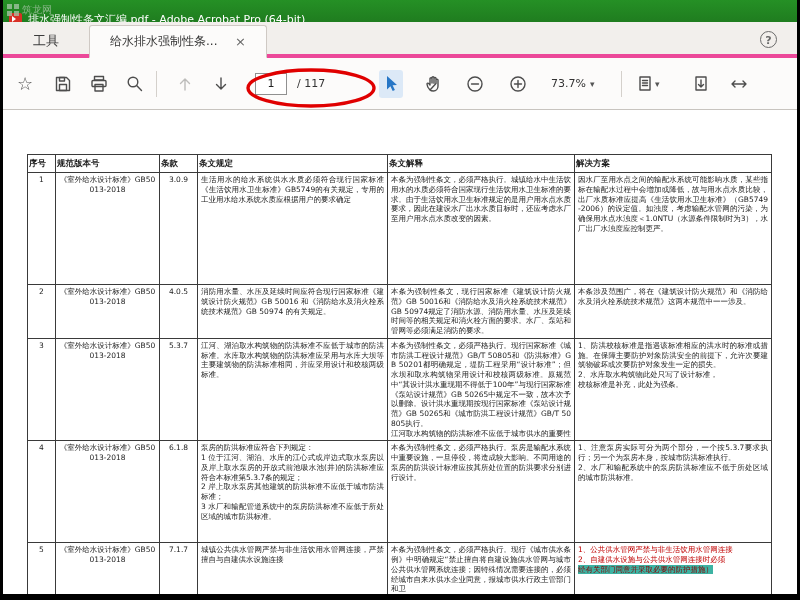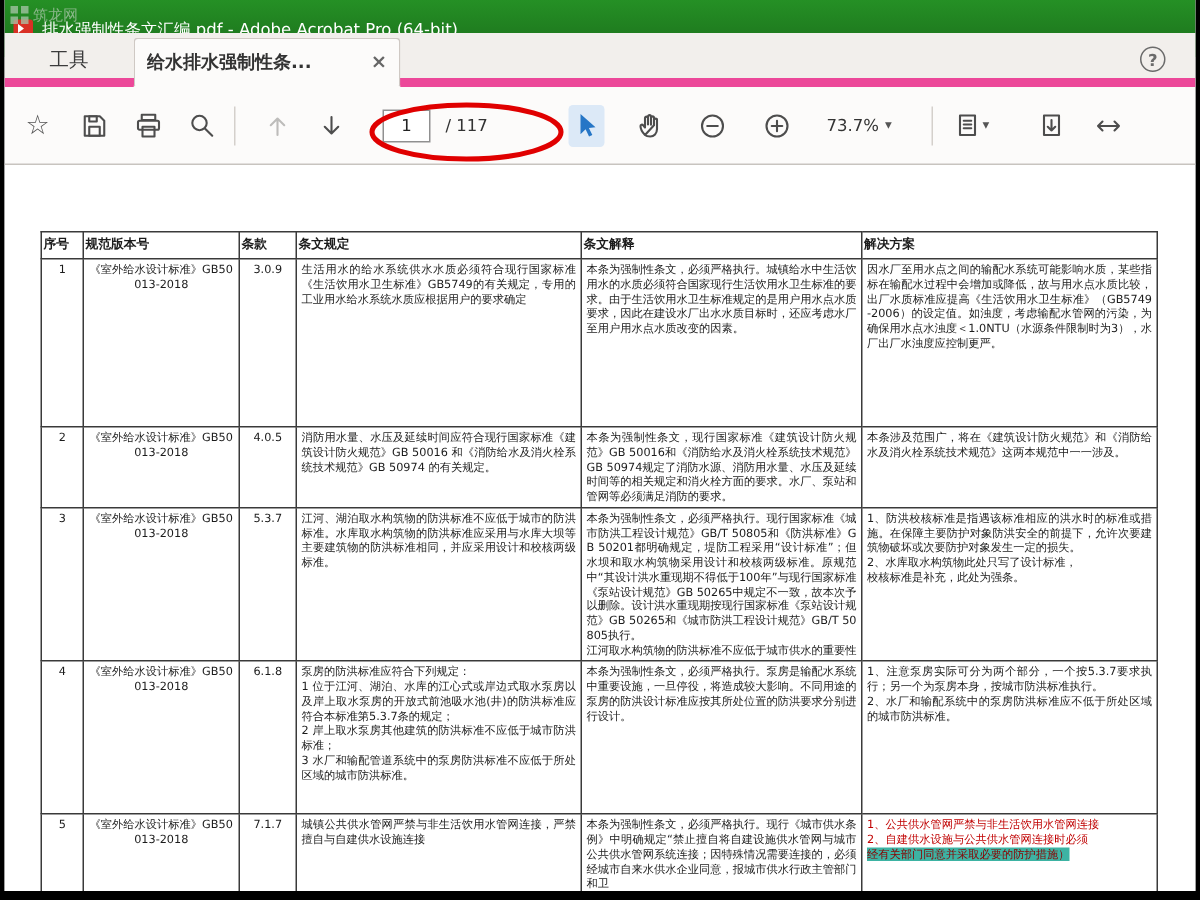--- a/index.html
+++ b/index.html
@@ -11,26 +11,26 @@
     background:linear-gradient(#259025,#1b6e1b);display:flex;align-items:center;
     padding:0 6px;box-sizing:border-box;}
   .titlebar .appicon{width:13px;height:13px;background:#d93025;border-radius:2px;margin-right:6px;
     display:inline-block;position:relative;}
   .titlebar .appicon:after{content:"";position:absolute;left:3px;top:3px;border-left:4px solid #fff;
     border-top:3px solid transparent;border-bottom:3px solid transparent;}
   .titlebar .title{color:#fff;font-size:11px;white-space:nowrap;}
 
   
   .tabbar{position:absolute;left:0;top:22px;width:100%;height:36px;background:#f2efec;
-    border-bottom:6px solid #ec4899;box-sizing:border-box;}
+    border-bottom:4px solid #ec4899;box-sizing:border-box;}
   .tab-tools{position:absolute;left:8px;top:3px;width:70px;height:32px;line-height:32px;
     text-align:center;font-size:13px;color:#3b3b3b;}
   .tab-doc{position:absolute;left:86px;top:3px;width:178px;height:33px;background:#fcfbfa;
     border:1px solid #cfc9c4;border-bottom:1px solid #fcfbfa;border-radius:3px 3px 0 0;
-    display:flex;align-items:center;padding:0 8px;box-sizing:border-box;font-size:12px;color:#333;z-index:2;font-weight:bold;}
+    display:flex;align-items:center;padding:0 20px;box-sizing:border-box;font-size:12px;color:#333;z-index:2;}
   .tab-doc .tab-label{flex:1;white-space:nowrap;overflow:hidden;}
   .tab-doc .tab-close{color:#666;font-size:13px;margin-left:6px;cursor:default;}
   .help-btn{position:absolute;right:20px;top:9px;width:17px;height:17px;border:1.5px solid #6b6b6b;
     border-radius:50%;color:#6b6b6b;font-size:11px;font-weight:bold;text-align:center;line-height:17px;box-sizing:border-box;}
 
   
   .toolbar{position:absolute;left:0;top:58px;width:100%;height:52px;background:#fcfbfa;
     border-bottom:1px solid #c8c4bf;box-sizing:border-box;}
   .tbi{position:absolute;top:50%;transform:translateY(-50%);height:24px;display:flex;align-items:center;}
   .sep{position:absolute;top:13px;width:1px;height:26px;background:#d4d0cb;}

